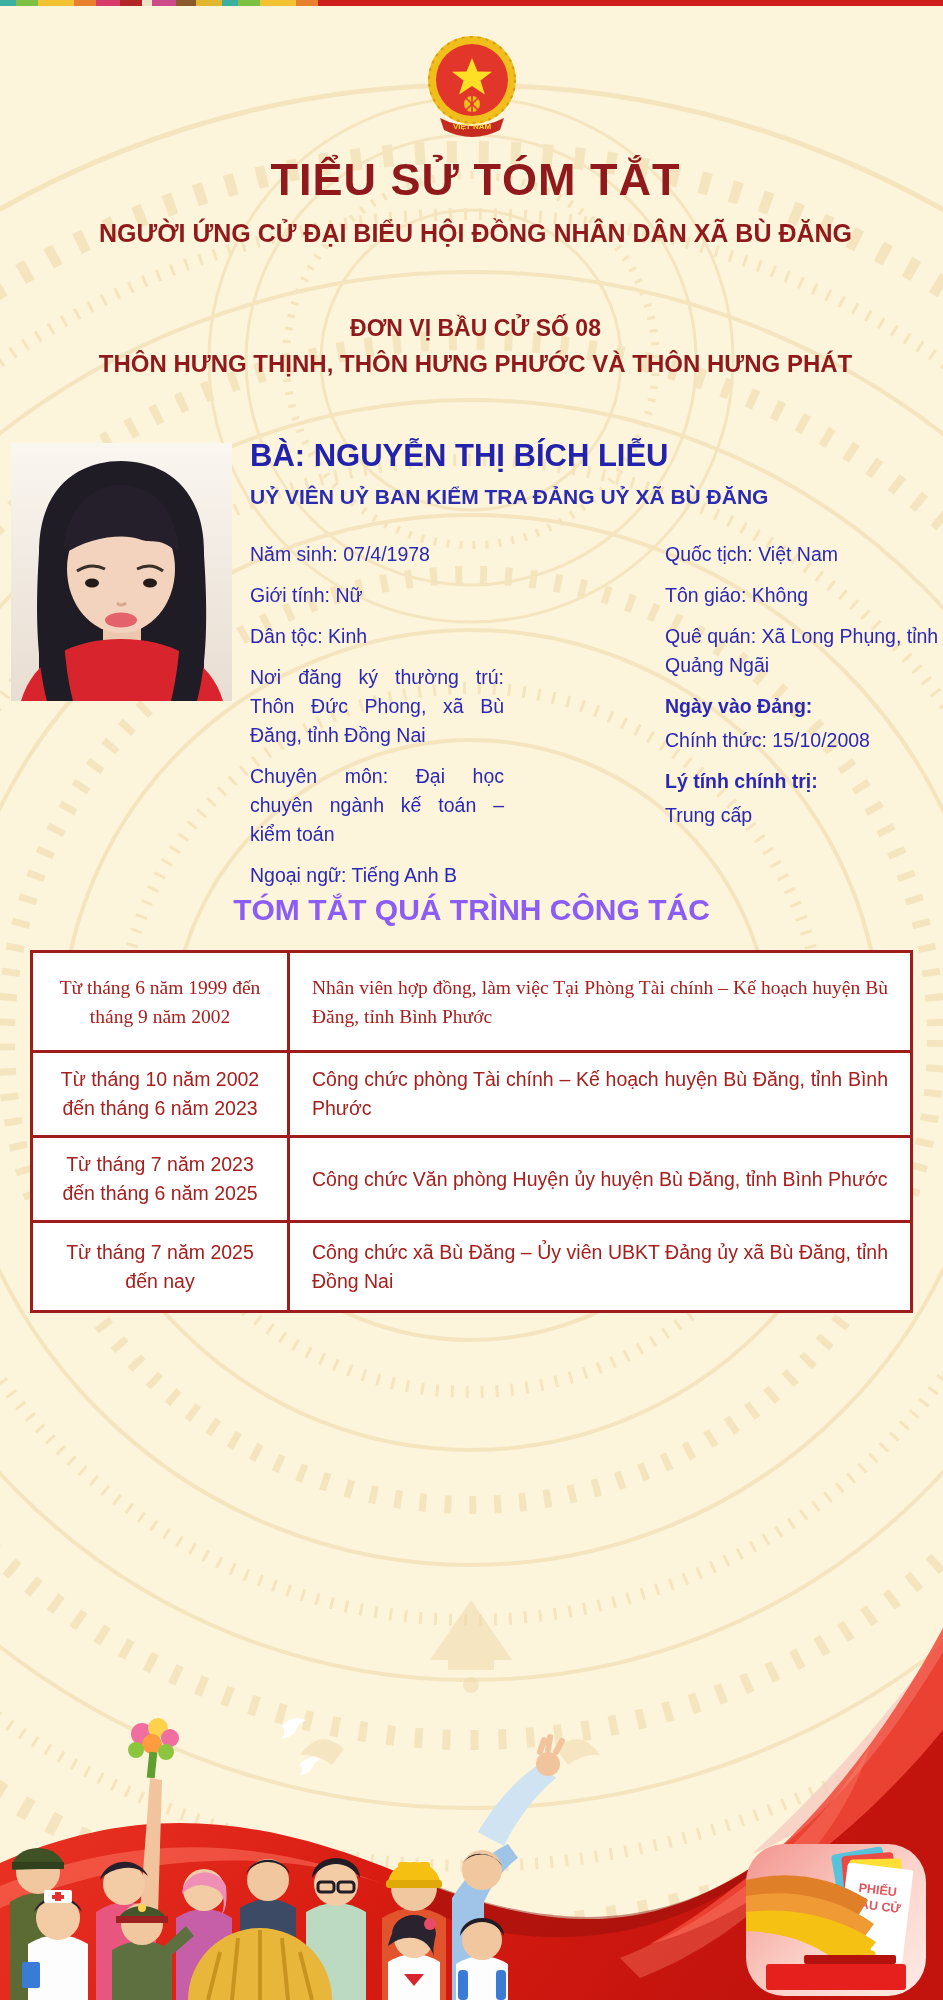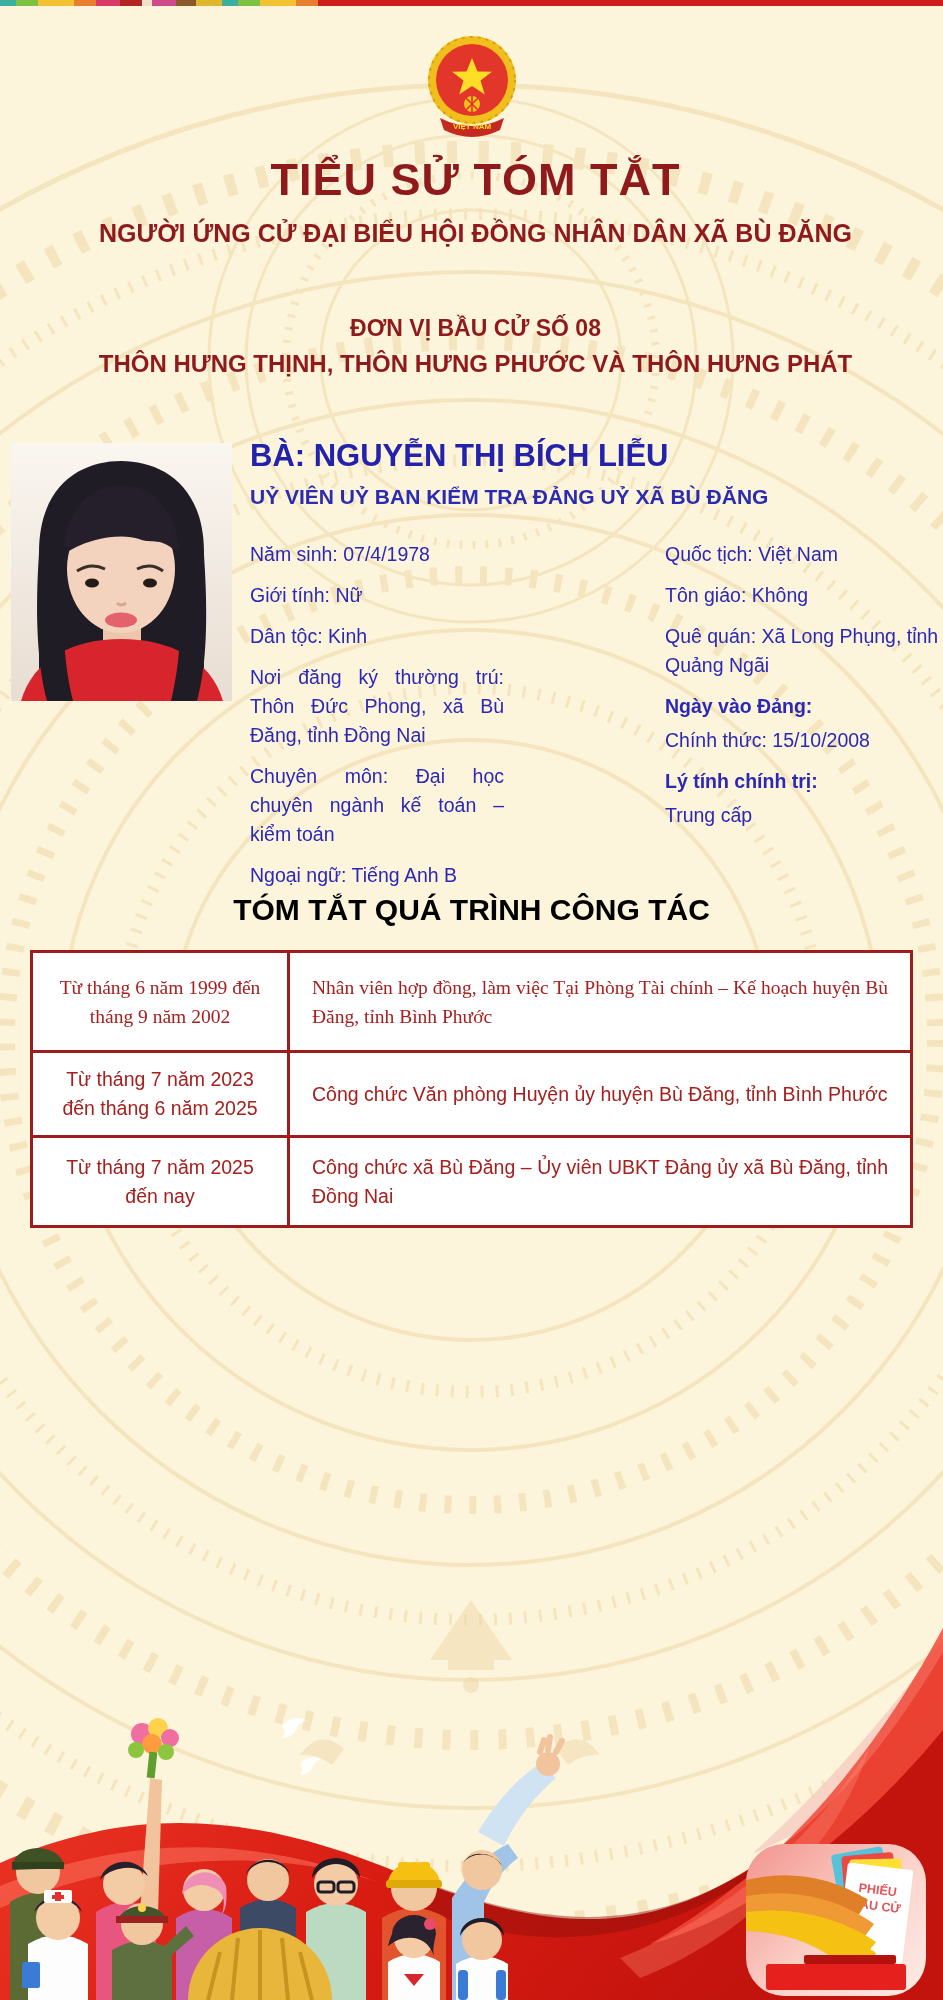--- a/index.html
+++ b/index.html
@@ -29,21 +29,21 @@
   .cand-name{position:absolute;left:250px;top:438px;width:680px;font-size:31px;font-weight:bold;color:#2222AC;z-index:2;}
   .cand-role{position:absolute;left:250px;top:485px;width:680px;font-size:21px;font-weight:bold;color:#2B2BB2;z-index:2;}
   .dcol{position:absolute;top:540px;font-size:19.5px;color:#2B28B6;z-index:2;}
   .dleft{left:250px;width:254px;}
   .dright{left:665px;width:300px;}
   .dcol p{margin:0 0 12px 0;line-height:29px;}
   .dcol p.just{text-align:justify;}
   .dcol p.b{font-weight:bold;margin-bottom:5px;}
   .dcol p.tight{margin-bottom:3px;}
   
-  .wh-title{position:absolute;left:0;top:893px;width:943px;text-align:center;font-size:30px;font-weight:bold;color:#000000;z-index:2;}
+  .wh-title{position:absolute;left:0;top:893px;width:943px;text-align:center;font-size:30px;font-weight:bold;color:#8b5cf6;z-index:2;}
   .wh-table{position:absolute;left:30px;top:950px;width:883px;z-index:2;border-collapse:collapse;}
   .wh-table td{border:3px solid #9E1C1C;background:#ffffff;color:#A5201E;font-size:19.5px;line-height:29px;padding:12px 16px;vertical-align:middle;}
   .wh-table td.period{width:222px;text-align:center;}
   .wh-table td.desc{text-align:justify;padding:12px 22px;}
   .wh-table tr.r1{height:100px;font-family:Liberation Serif, serif;}.wh-table tr.r2{height:76px;}.wh-table tr.r3{height:76px;}.wh-table tr.r4{height:90px;}
   
   .ribbon{position:absolute;left:0;top:1618px;width:943px;height:382px;z-index:3;}
   .people{position:absolute;left:0;top:1712px;width:578px;height:288px;z-index:4;}
   .ballot{position:absolute;left:746px;top:1844px;width:180px;height:152px;border-radius:38px;
     background:linear-gradient(135deg,#f2948e 0%,#fbd3ca 55%,#fdece6 100%);overflow:hidden;z-index:5;}
@@ -161,20 +161,24 @@
     <p>Trung cấp</p>
   </div>
 
   <div class="wh-title">TÓM TẮT QUÁ TRÌNH CÔNG TÁC</div>
   <table class="wh-table">
     <tbody>
       <tr class="r1">
         <td class="period">Từ tháng 6 năm 1999 đến tháng 9 năm 2002</td>
         <td class="desc">Nhân viên hợp đồng, làm việc Tại Phòng Tài chính – Kế hoạch huyện Bù Đăng, tỉnh Bình Phước</td>
       </tr>
+      <tr class="r2">
+        <td class="period">Từ tháng 10 năm 2002 đến tháng 6 năm 2023</td>
+        <td class="desc">Công chức phòng Tài chính – Kế hoạch huyện Bù Đăng, tỉnh Bình Phước</td>
+      </tr>
       <tr class="r3">
         <td class="period">Từ tháng 7 năm 2023 đến tháng 6 năm 2025</td>
         <td class="desc">Công chức Văn phòng Huyện ủy huyện Bù Đăng, tỉnh Bình Phước</td>
       </tr>
       <tr class="r4">
         <td class="period">Từ tháng 7 năm 2025 đến nay</td>
         <td class="desc">Công chức xã Bù Đăng – Ủy viên UBKT Đảng ủy xã Bù Đăng, tỉnh Đồng Nai</td>
       </tr>
     </tbody>
   </table>

